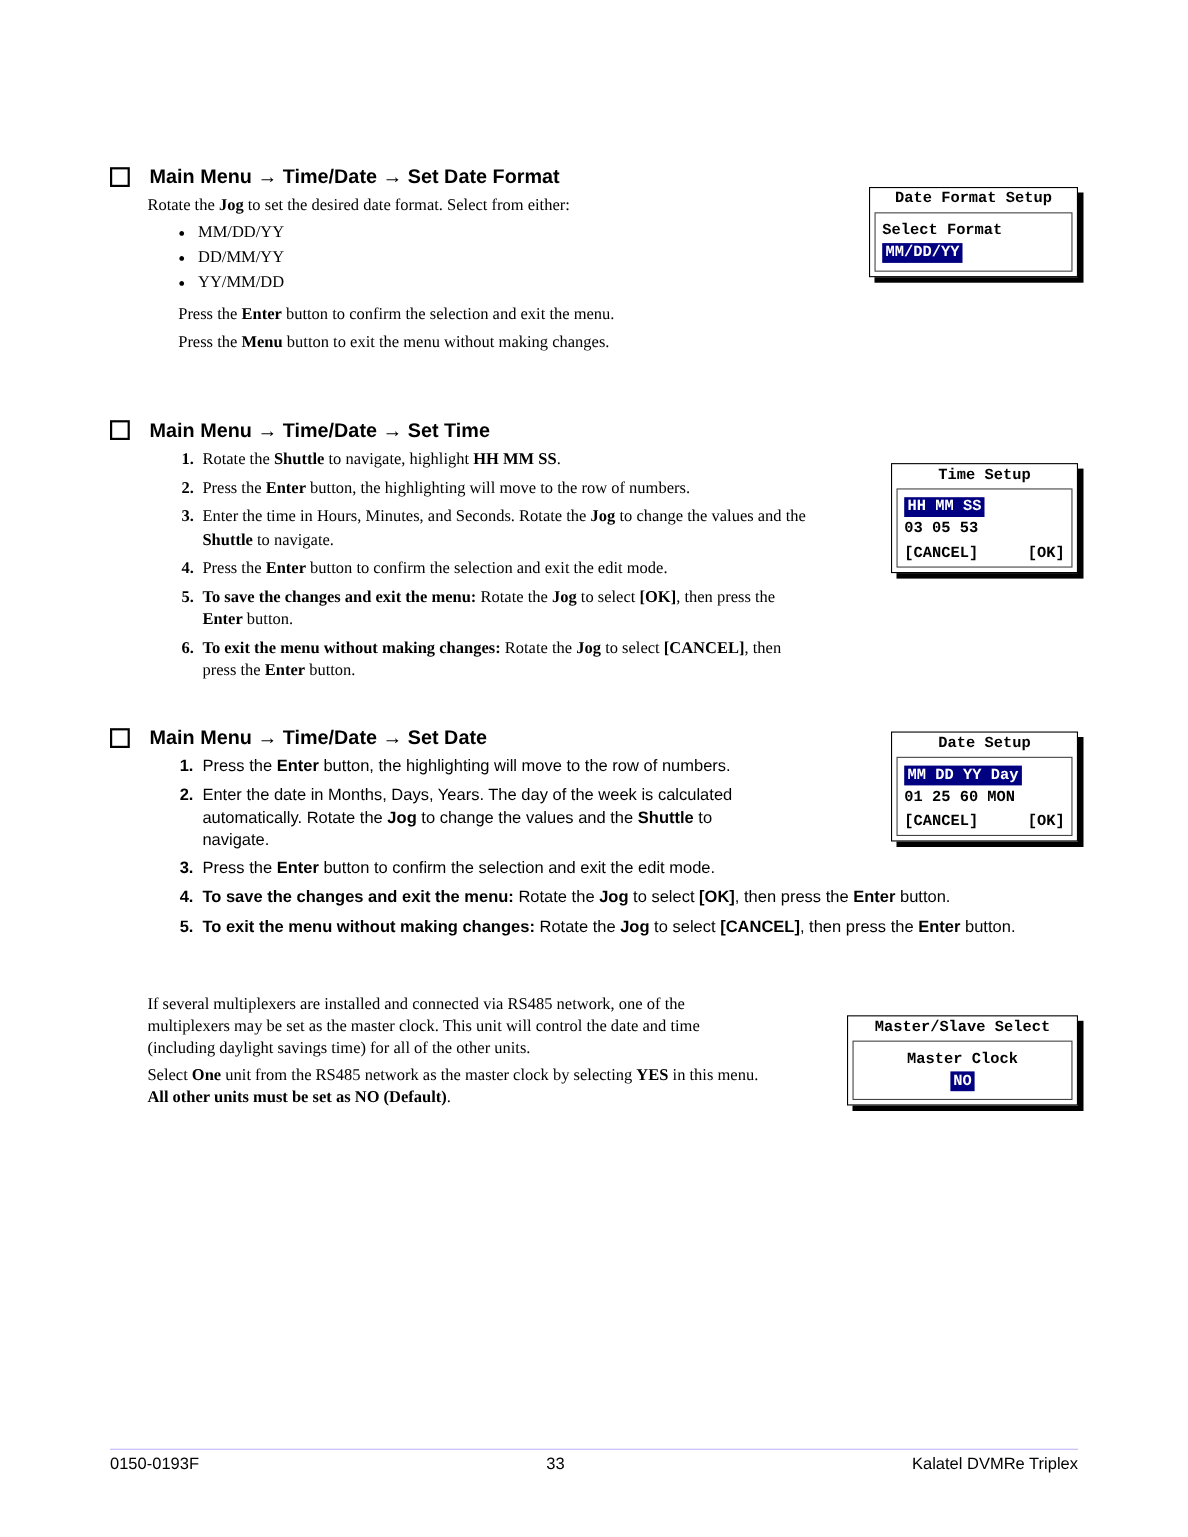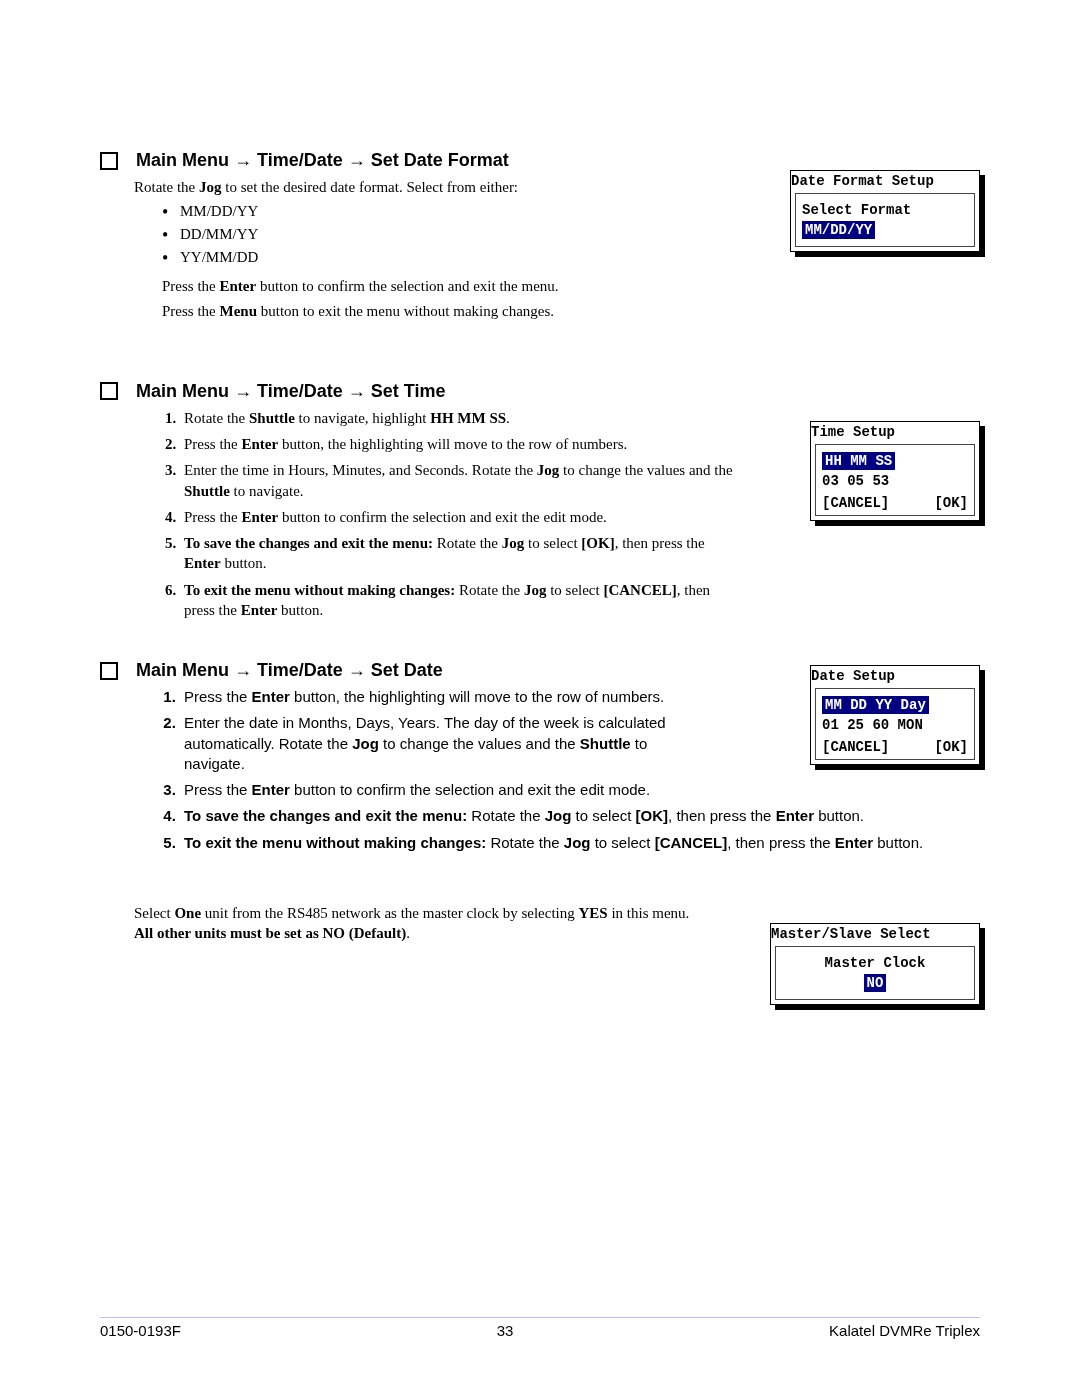--- a/index.html
+++ b/index.html
@@ -93,20 +93,21 @@
     border: 1px solid #000;
     box-shadow: 5px 5px 0 #000;
     box-sizing: border-box;
   }
   .ui-box .ui-inner {
     border: 1px solid #444;
     margin: 4px;
     padding: 4px 6px;
   }
   .ui-title {
+    text-align: center;
     margin: 2px 0 4px 0;
     white-space: pre;
   }
   .ui-line {
     margin: 4px 0;
     white-space: pre;
     text-align: left;
   }
   .ui-line.center {
     text-align: center;
@@ -229,20 +230,21 @@
         <div class="ui-actions">
           <span>[CANCEL]</span>
           <span>[OK]</span>
         </div>
       </div>
     </div>
   </div>
 
   <div class="section" style="margin-top:50px;">
     <div class="body-indent left-col">
+      <div class="body-text">If several multiplexers are installed and connected via RS485 network, one of the multiplexers may be set as the master clock.  This unit will control the date and time (including daylight savings time) for all of the other units.</div>
       <div class="body-text">
         <span>Select </span><b>One</b><span> unit from the RS485 network as the master clock by selecting </span><b>YES</b><span> in this menu.  </span><b>All other units must be set as NO (Default)</b><span>.</span>
       </div>
     </div>
 
     <div class="ui-box" style="right:0; top:20px; width:210px;">
       <div class="ui-title">Master/Slave Select</div>
       <div class="ui-inner">
         <div class="ui-line center">Master Clock</div>
         <div class="ui-line center"><span class="hl">NO</span></div>

